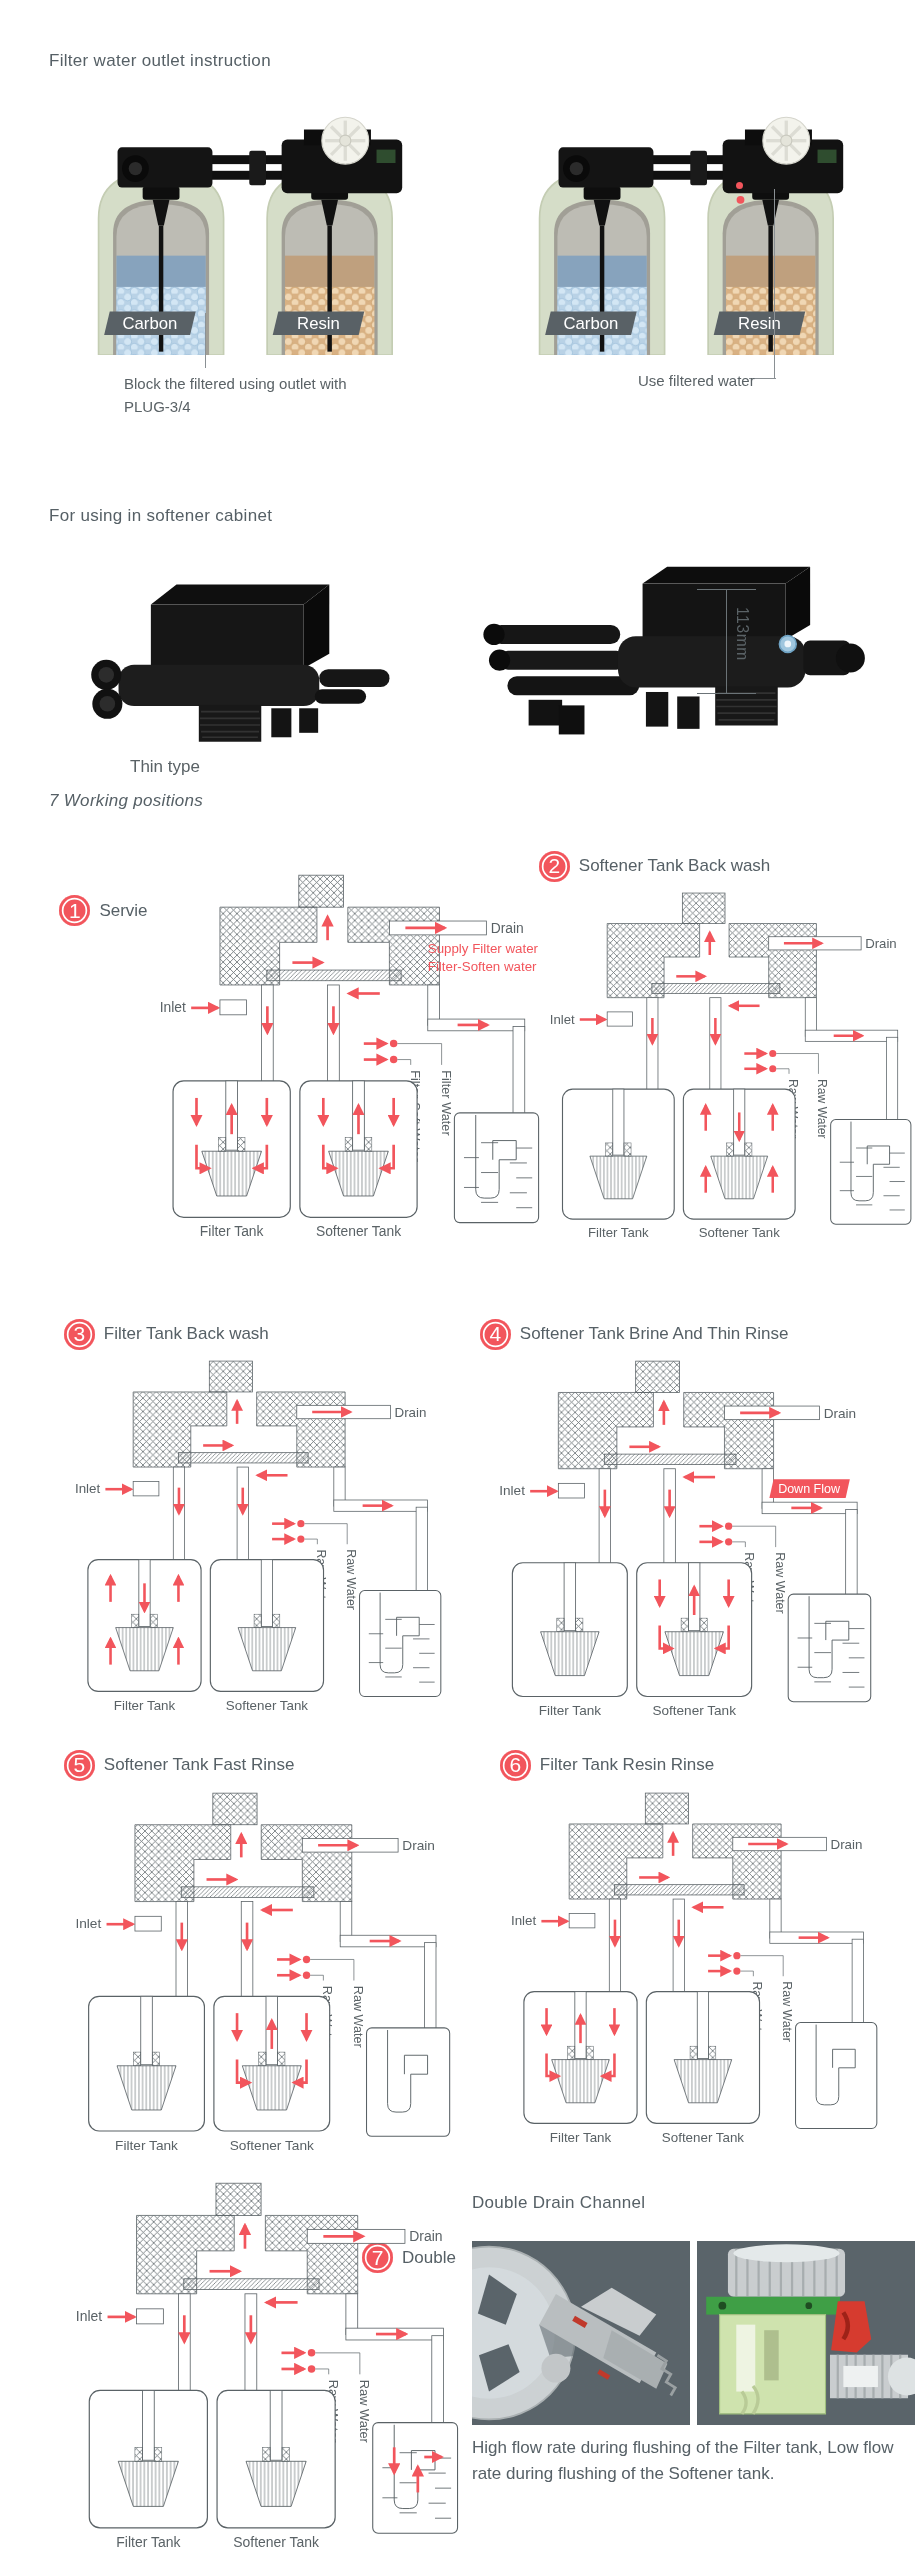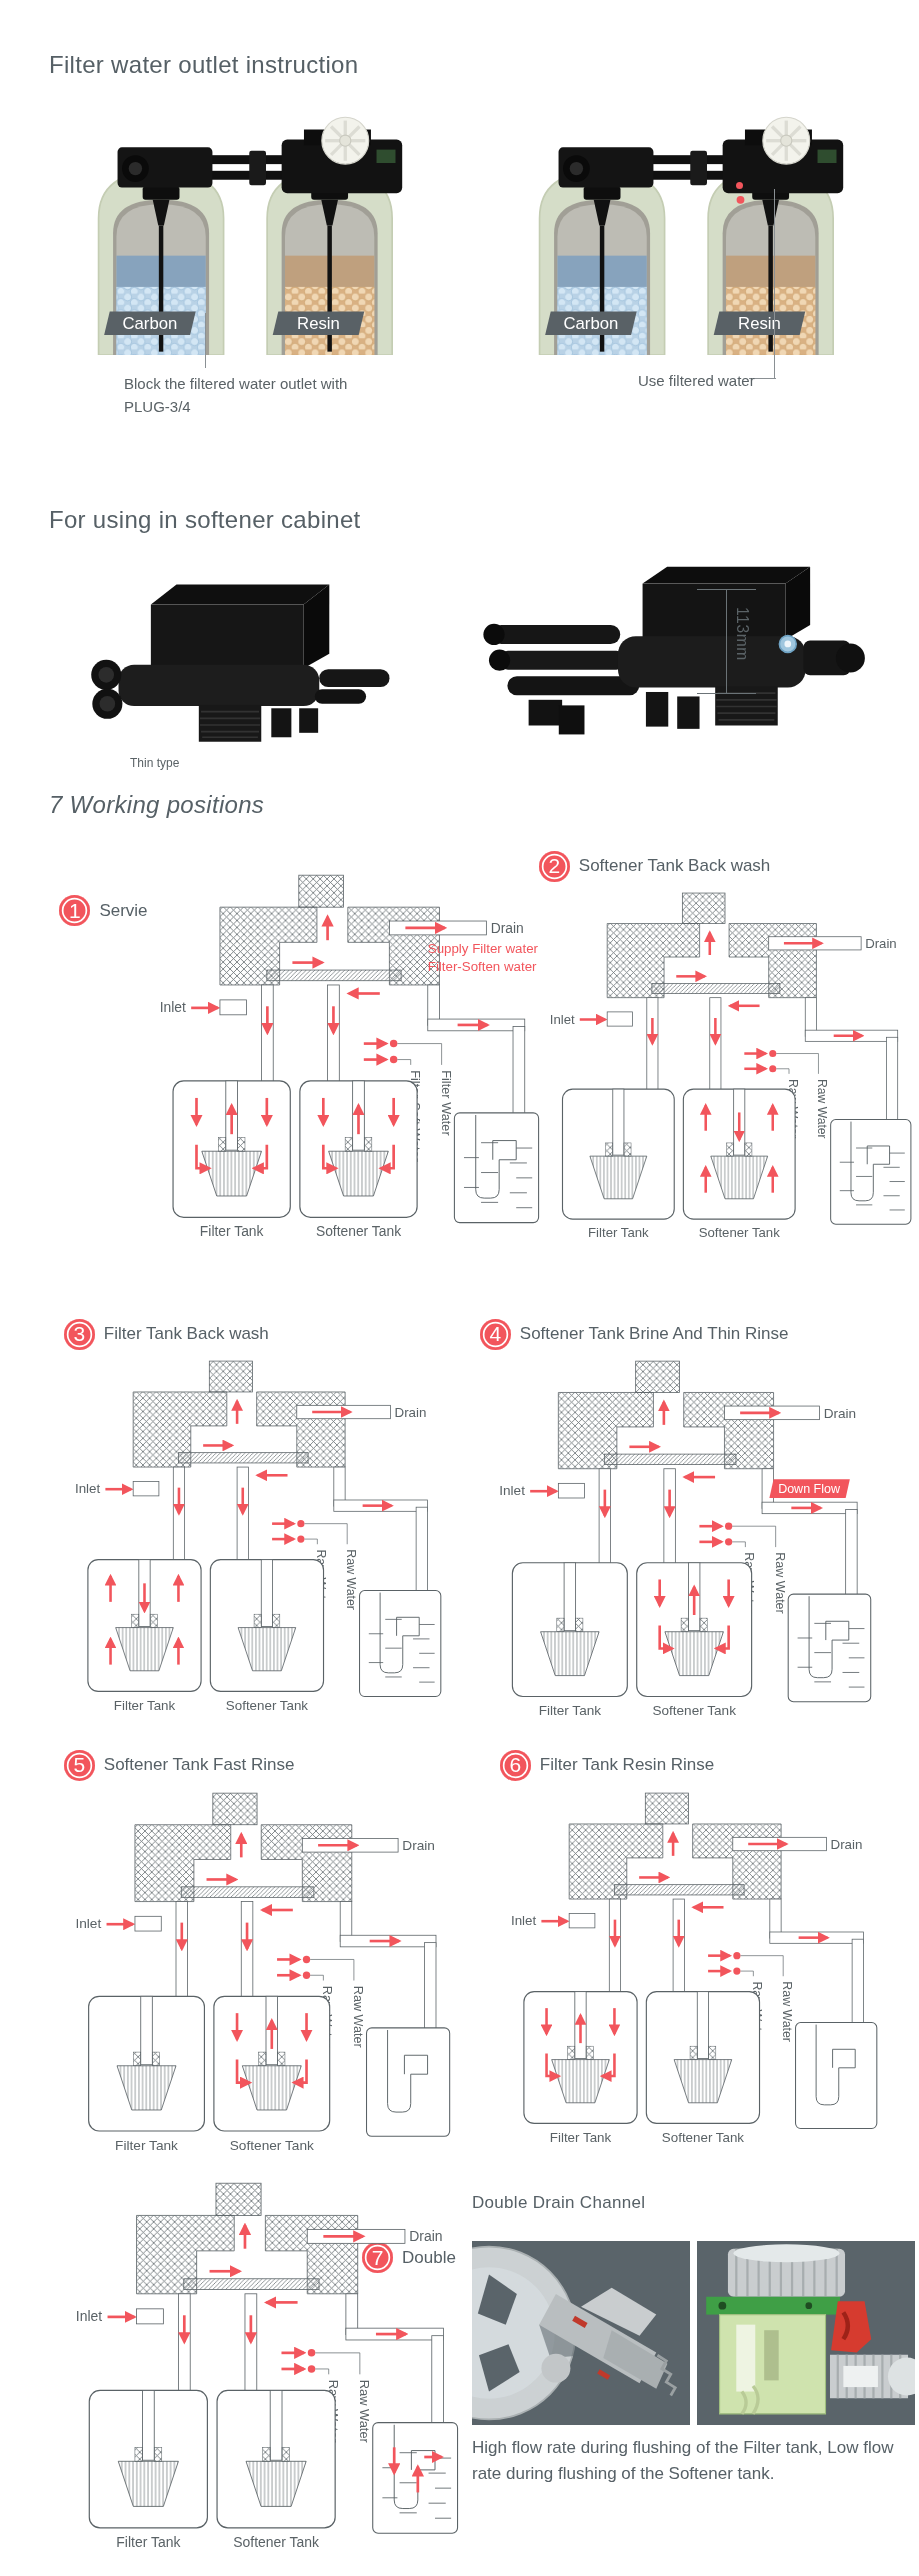--- a/index.html
+++ b/index.html
@@ -1,18 +1,18 @@
 <!DOCTYPE html>
 <html style="font-size:9px"><head>
 <meta charset="utf-8">
 <style>
   html,body{margin:0;padding:0;background:#ffffff;}
   body{font-family:"Liberation Sans", sans-serif;color:#5a6266;}
   .page{position:relative;width:920px;height:2576px;background:#fff;overflow:hidden;}
-  .s-title{position:absolute;font-size:24px;color:#566066;letter-spacing:0.3px;white-space:nowrap;}
+  .s-title{position:absolute;font-size:17px;color:#566066;letter-spacing:0.3px;white-space:nowrap;}
   .cap{position:absolute;font-size:15px;color:#5a6266;line-height:1.55;}
   .callout-v{position:absolute;width:1.1px;background:#8a9094;}
   .callout-h{position:absolute;height:1.1px;background:#8a9094;}
   .red-dot{position:absolute;width:7.3px;height:7.3px;border-radius:50%;background:#f2555c;}
   .diagram{position:absolute;}
   .wp-badge{display:flex;align-items:center;gap:9px;}
   .wp-badge.abs-badge{position:absolute;}
   .badge-num{width:31px;height:31px;border-radius:50%;background:#f2555c;color:#fff;
     display:flex;align-items:center;justify-content:center;font-size:21px;
     box-shadow: inset 0 0 0 2.8px #f2555c, inset 0 0 0 4.5px #ffffff;}
@@ -162,21 +162,21 @@
             <line x1="468" y1="46" x2="493.4558441227157" y2="20.544155877284282" stroke="#dcdcd4" stroke-width="6"></line>
             <circle cx="468" cy="46" r="10" fill="#e4e4da" stroke="#c9c9bf" stroke-width="2"></circle>
           </g>
           <rect x="524" y="62" width="34" height="24" fill="#2f4d2f"></rect>
           <circle cx="386" cy="152" r="7" fill="#f2555c"></circle>
         </g>
       </svg></div>
 
   <div class="callout-v" style="left:205px;top:313px;height:55px;"></div>
   <div class="cap" style="left:124px;top:372px;width:302px;">
-    <div>Block the filtered water outlet with</div>
+    <div>Block the filtered using outlet with</div>
     <div>PLUG-3/4</div>
   </div>
 
   <div class="red-dot" style="left:736px;top:182px;"></div>
   <div class="callout-v" style="left:774px;top:189px;height:190px;"></div>
   <div class="callout-h" style="left:749px;top:378px;width:27px;"></div>
   <div class="cap" style="left:638px;top:369px;">Use filtered water</div>
 
   <div class="s-title" style="left:49px;top:506px;">For using in softener cabinet</div>
 
@@ -193,21 +193,21 @@
           <circle cx="72" cy="240" r="14" fill="#2c2c2c"></circle>
         <rect x="452" y="178" width="126" height="32" rx="16" fill="#161616"></rect>
         <rect x="444" y="214" width="92" height="26" rx="13" fill="#121212"></rect>
         <rect x="236" y="242" width="112" height="66" fill="#181818"></rect>
         <path d="M240 254 H344 M238 266 H346 M238 278 H346 M240 290 H344 M242 300 H342" stroke="#323232" stroke-width="3" fill="none"></path>
         <rect x="366" y="248" width="36" height="52" fill="#141414"></rect>
         <rect x="416" y="248" width="34" height="44" fill="#141414"></rect>
       </g>
     </svg>
   </div>
-  <div class="cap" style="left:130px;top:754px;font-size:12px;">Thin type</div>
+  <div class="cap" style="left:130px;top:754px;font-size:17px;">Thin type</div>
 
   <div class="photo" style="left:475px;top:559px;">
     <svg width="391" height="190" viewBox="0 0 700 340">
       <g>
         <polygon points="300,44 344,14 600,14 556,44" fill="#0d0d0d"></polygon>
         <polygon points="556,44 600,14 600,118 556,144" fill="#0a0a0a"></polygon>
         <rect x="300" y="44" width="256" height="100" fill="#141414"></rect>
         <rect x="30" y="118" width="230" height="34" rx="17" fill="#161616"></rect>
         <rect x="42" y="164" width="228" height="34" rx="17" fill="#181818"></rect>
         <rect x="58" y="210" width="236" height="34" rx="17" fill="#141414"></rect>

